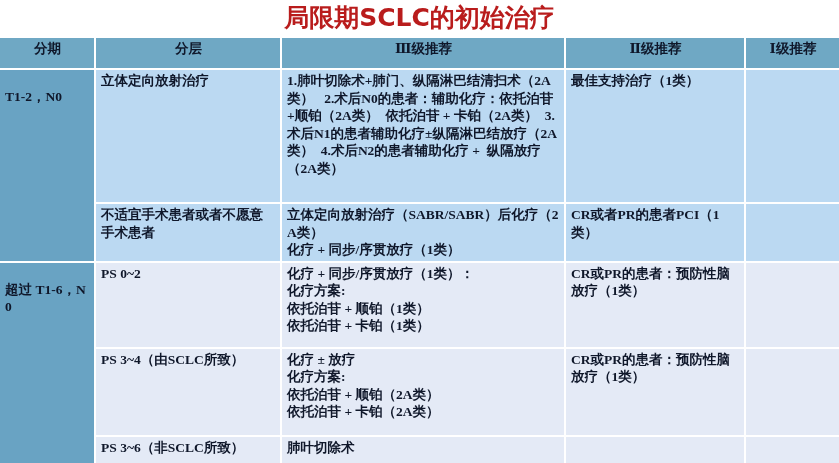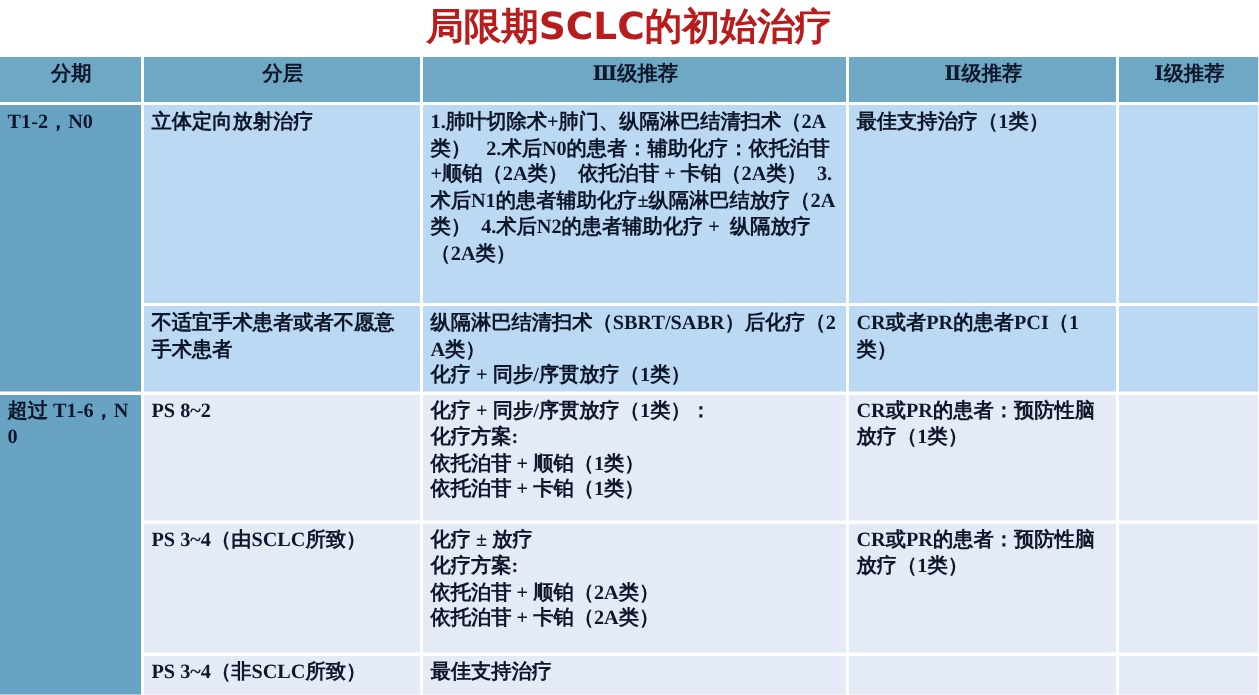--- a/index.html
+++ b/index.html
@@ -86,21 +86,21 @@
   }
 
   
   .band-dark  { background: #BBD9F2; }
   .band-light { background: #E4EAF6; }
 
   .cell-text {
     display: block;
     white-space: pre-wrap;
   }
-  .stage-cell .cell-text { white-space: pre-wrap; }
+  .stage-cell .cell-text { white-space: pre-wrap; margin-top: 16px; }
 
   
   col.c0 { width: 95px;  }
   col.c1 { width: 186px; }
   col.c2 { width: 284px; }
   col.c3 { width: 180px; }
   col.c4 { width: 94px;  }
 </style>
 </head>
 <body>
@@ -146,37 +146,37 @@
         <td class="band-dark">
           <span class="cell-text"></span>
         </td>
       </tr>
 
       <tr style="height:46px">
         <td class="band-dark">
           <span class="cell-text">不适宜手术患者或者不愿意手术患者</span>
         </td>
         <td class="band-dark">
-          <span class="cell-text">纵隔淋巴结清扫术（SBRT/SABR）后化疗（2A类）
+          <span class="cell-text">立体定向放射治疗（SABR/SABR）后化疗（2A类）
 化疗 + 同步/序贯放疗（1类）</span>
         </td>
         <td class="band-dark">
           <span class="cell-text">CR或者PR的患者PCI（1类）</span>
         </td>
         <td class="band-dark">
           <span class="cell-text"></span>
         </td>
       </tr>
 
       <tr style="height:86px">
         <td class="stage-cell" rowspan="3">
           <span class="cell-text">超过 T1-6，N0</span>
         </td>
         <td class="band-light">
-          <span class="cell-text">PS 8~2</span>
+          <span class="cell-text">PS 0~2</span>
         </td>
         <td class="band-light">
           <span class="cell-text">化疗 + 同步/序贯放疗（1类）：
 化疗方案:
 依托泊苷 + 顺铂（1类）
 依托泊苷 + 卡铂（1类）</span>
         </td>
         <td class="band-light">
           <span class="cell-text">CR或PR的患者：预防性脑放疗（1类）</span>
         </td>
@@ -198,24 +198,24 @@
         <td class="band-light">
           <span class="cell-text">CR或PR的患者：预防性脑放疗（1类）</span>
         </td>
         <td class="band-light">
           <span class="cell-text"></span>
         </td>
       </tr>
 
       <tr style="height:33px">
         <td class="band-light">
-          <span class="cell-text">PS 3~4（非SCLC所致）</span>
-        </td>
-        <td class="band-light">
-          <span class="cell-text">最佳支持治疗</span>
+          <span class="cell-text">PS 3~6（非SCLC所致）</span>
+        </td>
+        <td class="band-light">
+          <span class="cell-text">肺叶切除术</span>
         </td>
         <td class="band-light">
           <span class="cell-text"></span>
         </td>
         <td class="band-light">
           <span class="cell-text"></span>
         </td>
       </tr>
     </tbody>
   </table>

